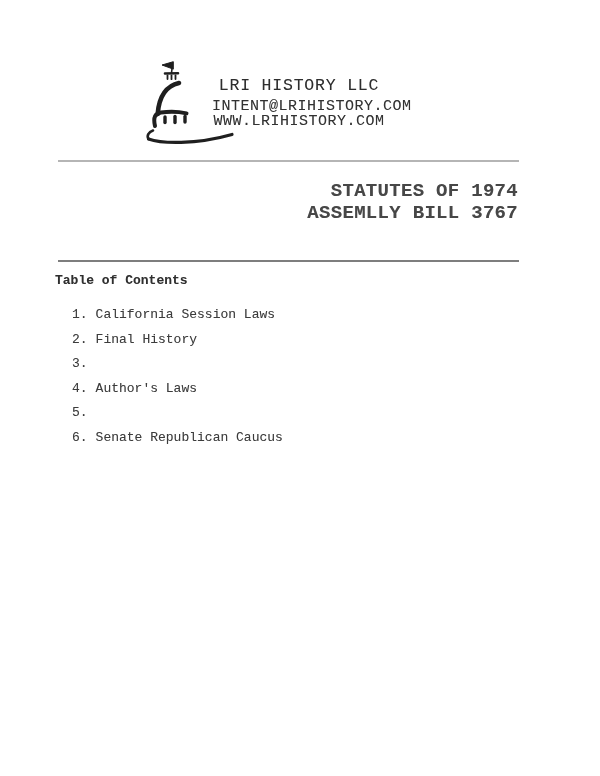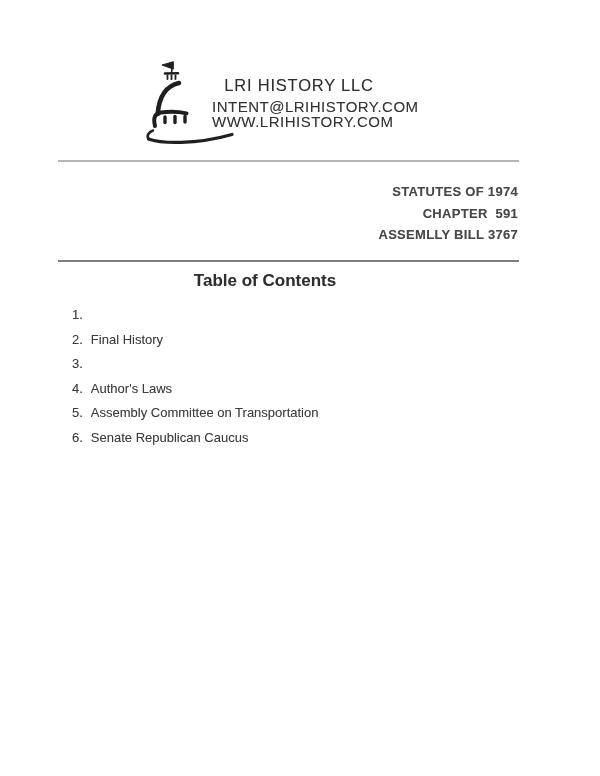--- a/index.html
+++ b/index.html
@@ -6,21 +6,21 @@
     margin: 0;
     padding: 0;
     background: #ffffff;
   }
   .page {
     position: relative;
     width: 600px;
     height: 776px;
     background: #ffffff;
     overflow: hidden;
-    font-family: Liberation Sans, sans-serif;
+    font-family: Liberation Mono, monospace;
     color: #414141;
     text-shadow: 0 0 0.6px rgba(80,80,80,0.35);
   }
 
   
   .logo {
     position: absolute;
     left: 145px;
     top: 60px;
     width: 90px;
@@ -63,42 +63,41 @@
   .rule-mid { top: 260px; background: #7e7e7e; }
 
   
   .doc-info {
     position: absolute;
     right: 82px;
     top: 181px;
     text-align: right;
   }
   .doc-info-line {
-    font-size: 13px;
+    font-size: 19px;
     font-weight: bold;
     line-height: 21.5px;
     letter-spacing: 0.3px;
     color: #474747;
     white-space: pre; 
   }
 
   
   .toc {
     position: absolute;
     left: 55px;
     top: 271px;
     width: 420px;
   }
   .toc-heading {
-    font-size: 17px;
+    font-size: 13px;
     font-weight: bold;
     line-height: 19px;
     color: #2f2f2f;
     margin: 0 0 17px 0;
-    text-align: center;
   }
   .toc-list {
     list-style: none;
     margin: 0;
     padding: 0 0 0 17px;
   }
   .toc-item {
     display: flex;
     align-items: flex-start;
     height: 24.5px;
@@ -146,46 +145,45 @@
   <div class="letterhead-text">
     <div class="company-name">LRI HISTORY LLC</div>
     <div class="contact-line">INTENT@LRIHISTORY.COM</div>
     <div class="contact-line">WWW.LRIHISTORY.COM</div>
   </div>
 
   <hr class="rule rule-top">
 
   <div class="doc-info">
     <div class="doc-info-line">STATUTES OF 1974</div>
-    <div class="doc-info-line">CHAPTER  591</div>
     <div class="doc-info-line">ASSEMLLY BILL 3767</div>
   </div>
 
   <hr class="rule rule-mid">
 
   <div class="toc">
     <h2 class="toc-heading">Table of Contents</h2>
     <ol class="toc-list">
       <li class="toc-item">
         <span class="toc-num">1.</span>
+        <span class="toc-label">California Session Laws</span>
       </li>
       <li class="toc-item">
         <span class="toc-num">2.</span>
         <span class="toc-label">Final History</span>
       </li>
       <li class="toc-item">
         <span class="toc-num">3.</span>
       </li>
       <li class="toc-item">
         <span class="toc-num">4.</span>
         <span class="toc-label">Author's Laws</span>
       </li>
       <li class="toc-item">
         <span class="toc-num">5.</span>
-        <span class="toc-label">Assembly Committee on Transportation</span>
       </li>
       <li class="toc-item">
         <span class="toc-num">6.</span>
         <span class="toc-label">Senate Republican Caucus</span>
       </li>
     </ol>
   </div>
 
 </div>
 

